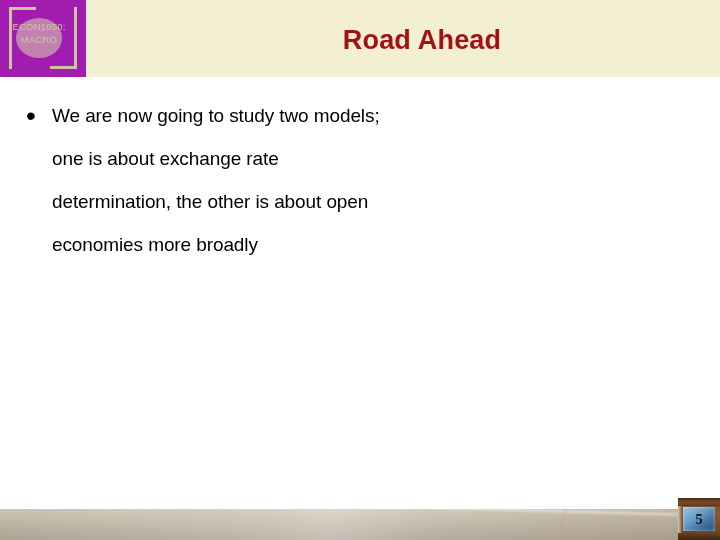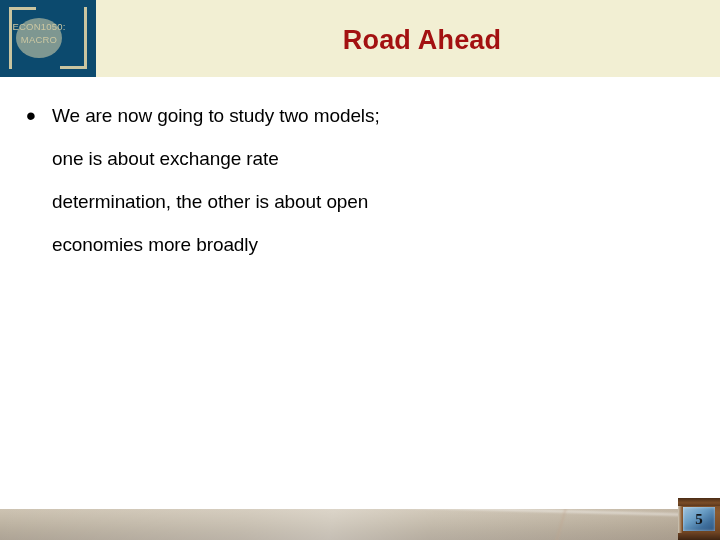--- a/index.html
+++ b/index.html
@@ -26,23 +26,24 @@
     width: 720px;
     height: 77px;
     background: #f2efd3;
   }
 
   
   #course-logo {
     position: absolute;
     left: 0;
     top: 0;
-    width: 96px;
+    width: 78px;
     height: 77px;
-    background: #0c4a6e;
+    background: #a21caf;
+    padding-left: 8px;
   }
   #course-logo .bracket-tl {
     position: absolute;
     left: 9px;
     top: 7px;
     width: 24px;
     height: 22px;
     border-left: 3px solid #c9c5a0;
     border-top: 3px solid #c9c5a0;
   }

